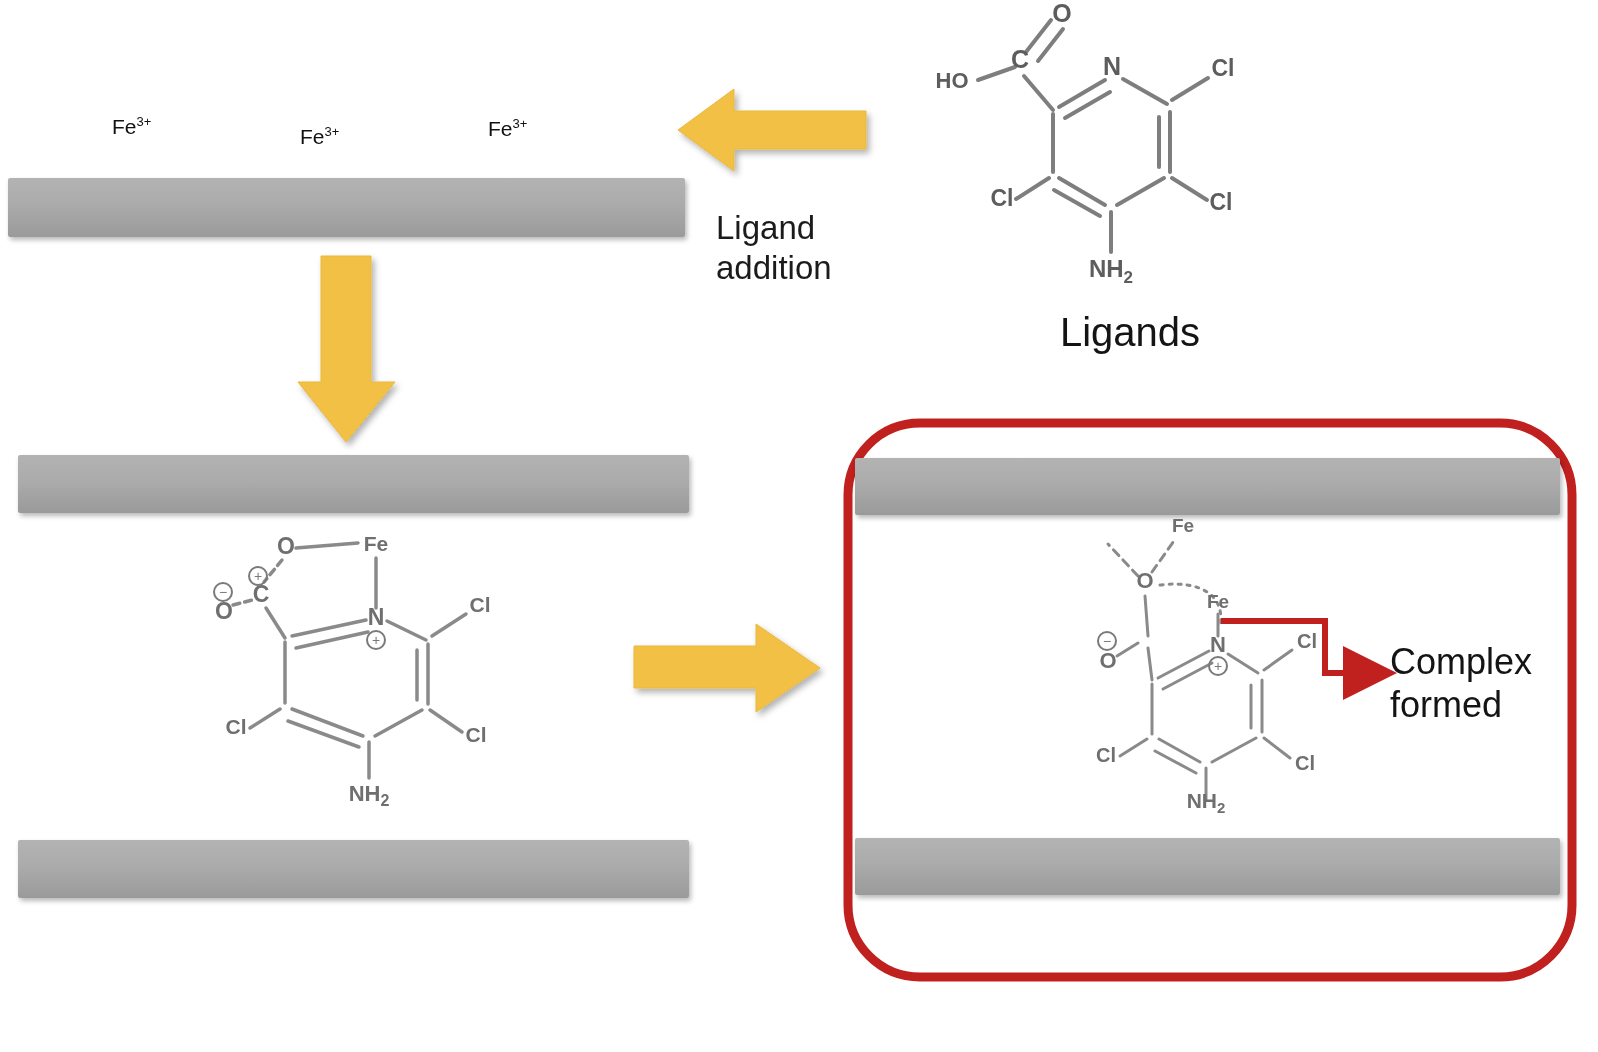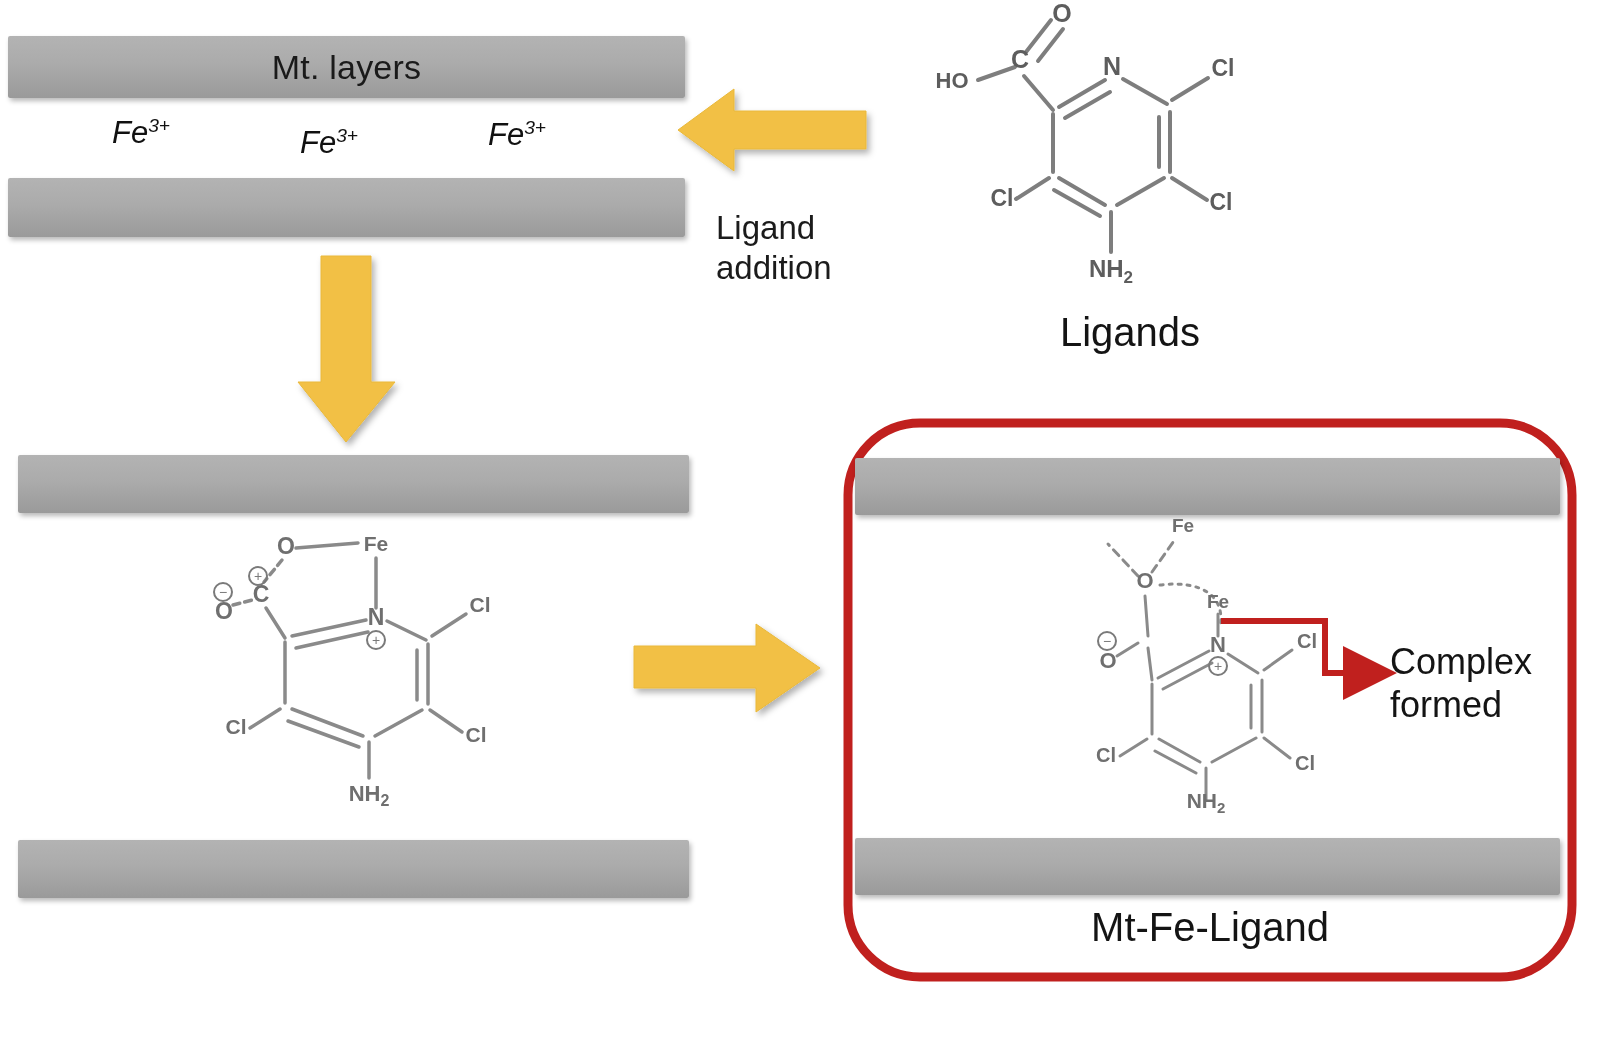--- a/index.html
+++ b/index.html
@@ -26,24 +26,23 @@
     align-items: center;
     justify-content: center;
   }
   .mt-bar-label {
     font-size: 34px;
     color: #1a1a1a;
     letter-spacing: 0.2px;
   }
   .fe-ion {
     position: absolute;
-    font-size: 31px;
+    font-size: 21px;
     color: #111111;
     white-space: nowrap;
-    font-style: italic;
   }
   .fe-ion sup {
     font-size: 0.62em;
     vertical-align: super;
     line-height: 0;
   }
   .proc-label {
     position: absolute;
     font-size: 33px;
     color: #1b1b1b;
@@ -68,23 +67,20 @@
     color: #141414;
     line-height: 1.2;
     white-space: pre-line;
   }
 </style>
 </head>
 <body>
 
 <div id="canvas">
 
-  <div class="mt-bar" style="left:8px; top:36px; width:677px; height:62px;">
-    <span class="mt-bar-label">Mt. layers</span>
-  </div>
 
   <div class="fe-ion" style="left:112px; top:115px;">
     <span>Fe</span><sup>3+</sup>
   </div>
   <div class="fe-ion" style="left:300px; top:125px;">
     <span>Fe</span><sup>3+</sup>
   </div>
   <div class="fe-ion" style="left:488px; top:117px;">
     <span>Fe</span><sup>3+</sup>
   </div>
@@ -307,16 +303,15 @@
       </marker>
     </defs>
     <polyline points="6,6 110,6 110,58 140,58" fill="none" stroke="#C0201E" stroke-width="6" marker-end="url(#redArrow)"></polyline>
   </svg>
 
   <div class="complex-formed" style="left:1390px; top:640px; width:210px;">Complex
 formed</div>
 
   <div class="mt-bar" style="left:855px; top:838px; width:705px; height:57px;"></div>
 
-  <div class="plain-label" style="left:1000px; top:905px; width:420px;">Mt-Fe-Ligand</div>
 
 
 </div>
 
 </body></html>

